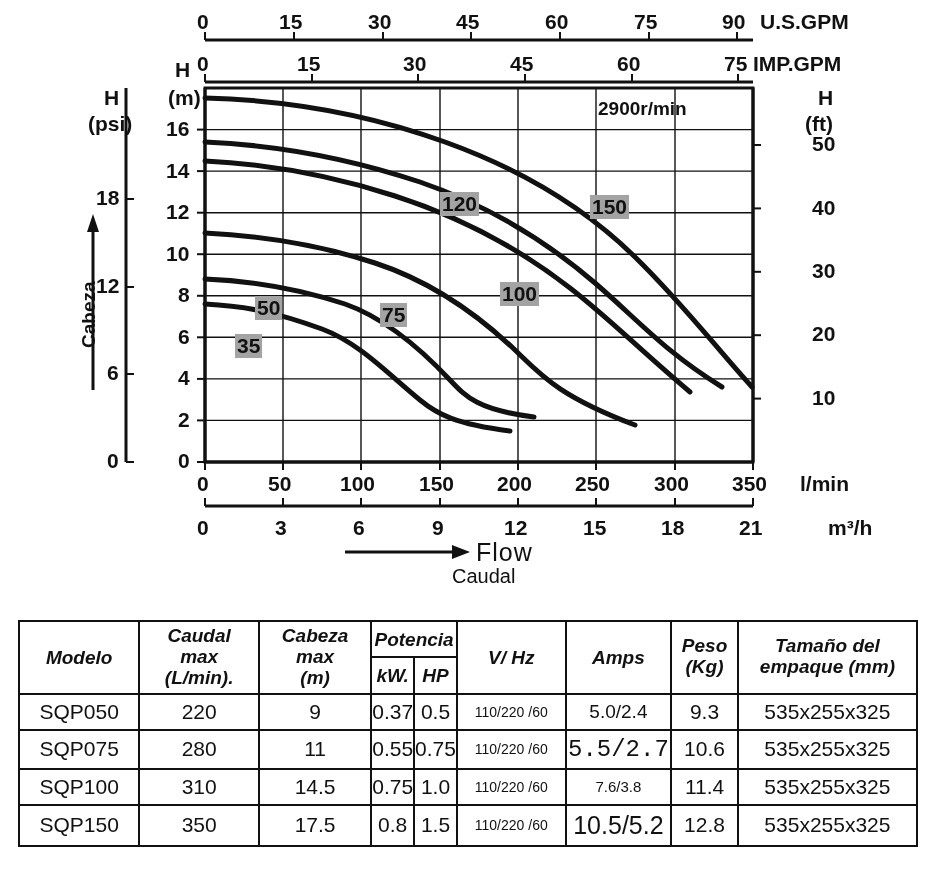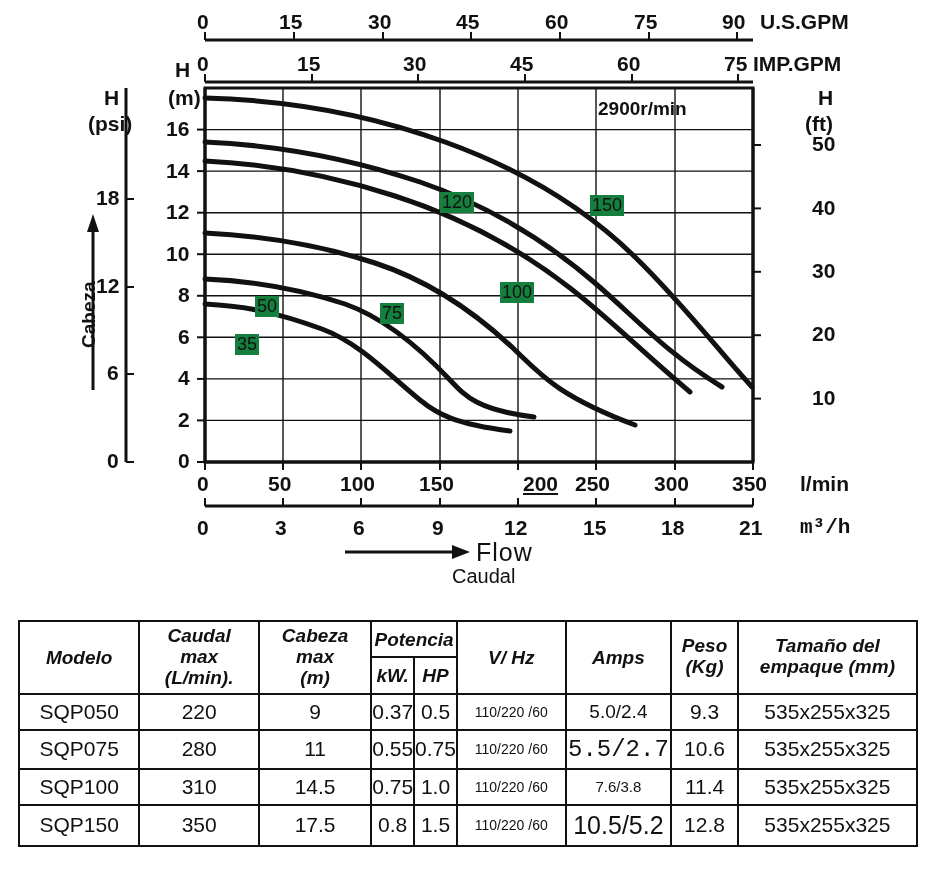--- a/index.html
+++ b/index.html
@@ -5,21 +5,21 @@
   html,body{margin:0;padding:0;background:#ffffff;}
   body{width:940px;height:881px;font-family:"Liberation Sans",sans-serif;color:#111;position:relative;overflow:hidden;}
   .wrap{position:relative;width:940px;height:881px;}
 
   
   #chart-block{position:absolute;left:0;top:0;width:940px;height:600px;}
   svg{position:absolute;left:0;top:0;}
   .lbl{position:absolute;font-family:"Liberation Sans",sans-serif;white-space:nowrap;}
   .tick{font-size:21px;font-weight:bold;}
   .unit{font-size:21px;font-weight:bold;}
-  .curvelbl{font-size:18px;font-weight:normal;background:#15803d;padding:0 2px;}
+  .curvelbl{font-size:21px;font-weight:bold;background:#a3a3a3;padding:0 2px;}
   .rpm{font-size:19px;font-weight:bold;}
   .vlabel{position:absolute;font-size:19px;font-weight:bold;transform:rotate(-90deg);transform-origin:left top;white-space:nowrap;}
 
   
   #spec-table{position:absolute;left:18px;top:620px;width:900px;border-collapse:collapse;}
   #spec-table td,#spec-table th{border:2px solid #111;text-align:center;vertical-align:middle;font-family:"Liberation Sans",sans-serif;}
   #spec-table thead td{font-style:italic;font-weight:bold;font-size:19px;padding:4px 2px;line-height:1.12;}
   #spec-table tbody td{font-size:21px;padding:5px 0;}
   #spec-table tbody td.small{font-size:14px;border-radius:7px;}
   .two-line{line-height:1.1;}
@@ -202,35 +202,35 @@
     <div class="lbl tick" style="left:812px;top:386px;">10</div>
     <div class="lbl tick" style="left:812px;top:322px;">20</div>
     <div class="lbl tick" style="left:812px;top:259px;">30</div>
     <div class="lbl tick" style="left:812px;top:196px;">40</div>
     <div class="lbl tick" style="left:812px;top:132px;">50</div>
 
     <div class="lbl tick" style="left:197px;top:472px;">0</div>
     <div class="lbl tick" style="left:268px;top:472px;">50</div>
     <div class="lbl tick" style="left:340px;top:472px;">100</div>
     <div class="lbl tick" style="left:419px;top:472px;">150</div>
-    <div class="lbl tick" style="left:523px;top:472px;text-decoration:underline;">200</div>
+    <div class="lbl tick" style="left:497px;top:472px;">200</div>
     <div class="lbl tick" style="left:575px;top:472px;">250</div>
     <div class="lbl tick" style="left:654px;top:472px;">300</div>
     <div class="lbl tick" style="left:732px;top:472px;">350</div>
     <div class="lbl unit" style="left:800px;top:472px;">l/min</div>
 
     <div class="lbl tick" style="left:197px;top:516px;">0</div>
     <div class="lbl tick" style="left:275px;top:516px;">3</div>
     <div class="lbl tick" style="left:353px;top:516px;">6</div>
     <div class="lbl tick" style="left:432px;top:516px;">9</div>
     <div class="lbl tick" style="left:504px;top:516px;">12</div>
     <div class="lbl tick" style="left:583px;top:516px;">15</div>
     <div class="lbl tick" style="left:661px;top:516px;">18</div>
     <div class="lbl tick" style="left:739px;top:516px;">21</div>
-    <div class="lbl unit" style="left:800px;top:516px;font-family:Liberation Mono, monospace;">m³/h</div>
+    <div class="lbl unit" style="left:828px;top:516px;">m³/h</div>
 
     <div class="lbl rpm" style="left:598px;top:98px;">2900r/min</div>
 
     <div class="lbl curvelbl" style="left:440px;top:192px;">120</div>
     <div class="lbl curvelbl" style="left:590px;top:195px;">150</div>
     <div class="lbl curvelbl" style="left:255px;top:296px;">50</div>
     <div class="lbl curvelbl" style="left:380px;top:303px;">75</div>
     <div class="lbl curvelbl" style="left:500px;top:282px;">100</div>
     <div class="lbl curvelbl" style="left:235px;top:334px;">35</div>
 

